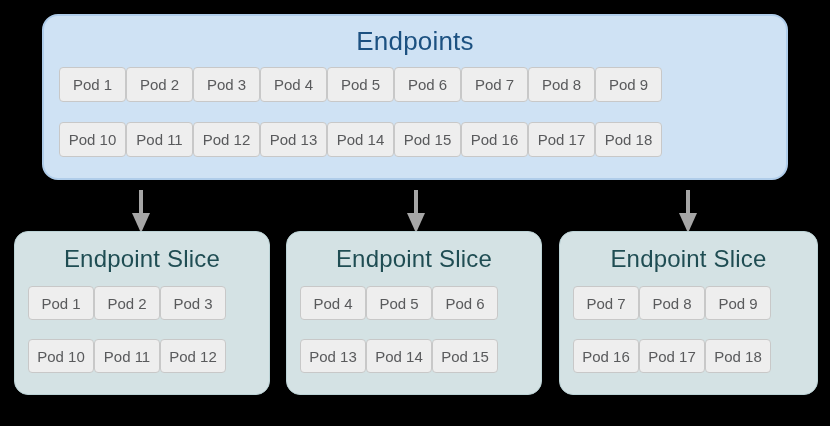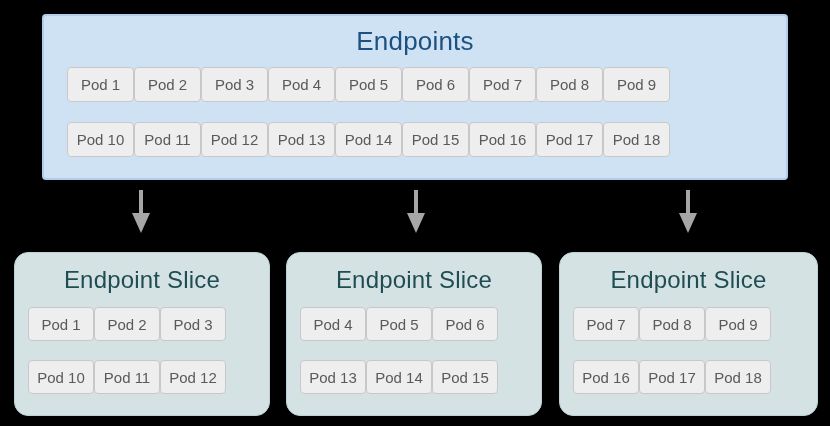--- a/index.html
+++ b/index.html
@@ -12,22 +12,22 @@
   }
   .canvas { position: absolute; inset: 0; }
 
   
   .endpoints-box {
     position: absolute;
     left: 42px; top: 14px;
     width: 746px; height: 166px;
     background: var(--endpoints_fill, #cfe2f4);
     border: 2px solid var(--endpoints_border, #b0cdea);
-    border-radius: 4px;
-    padding: 7px 23px 0;
+    border-radius: 16px;
+    padding: 7px 15px 0;
   }
   .endpoints-title {
     text-align: center;
     font-size: 26px;
     line-height: 36px;
     color: var(--endpoints_title, #1c5181);
     letter-spacing: 0.2px;
   }
 
   
@@ -57,21 +57,21 @@
   .arrow-stem { width: 4px; height: 23px; background: var(--arrow, #a6a6a6); }
   .arrow-head {
     width: 0; height: 0;
     border-left: 9px solid transparent;
     border-right: 9px solid transparent;
     border-top: 20px solid var(--arrow, #a6a6a6);
   }
 
   
   .slice-box {
-    position: absolute; top: 252px;
+    position: absolute; top: 231px;
     width: 256px; height: 164px;
     background: var(--slice_fill, #d4e2e4);
     border: 1.5px solid var(--slice_border, #bcd3d6);
     border-radius: 14px;
     padding: 9px 13px 0;
   }
   .slice-0 { left: 14px; }
   .slice-1 { left: 286px; }
   .slice-2 { left: 559px; width: 259px; }
   .slice-title {

